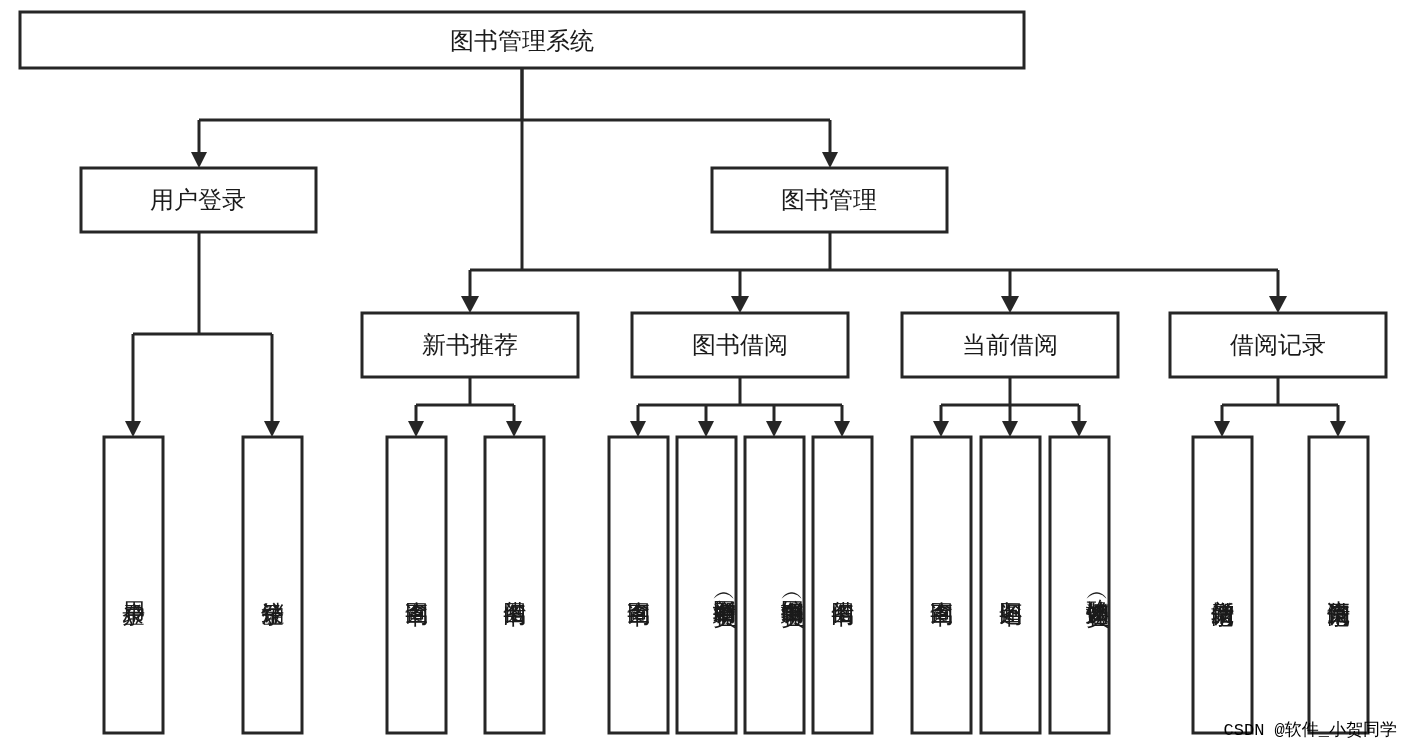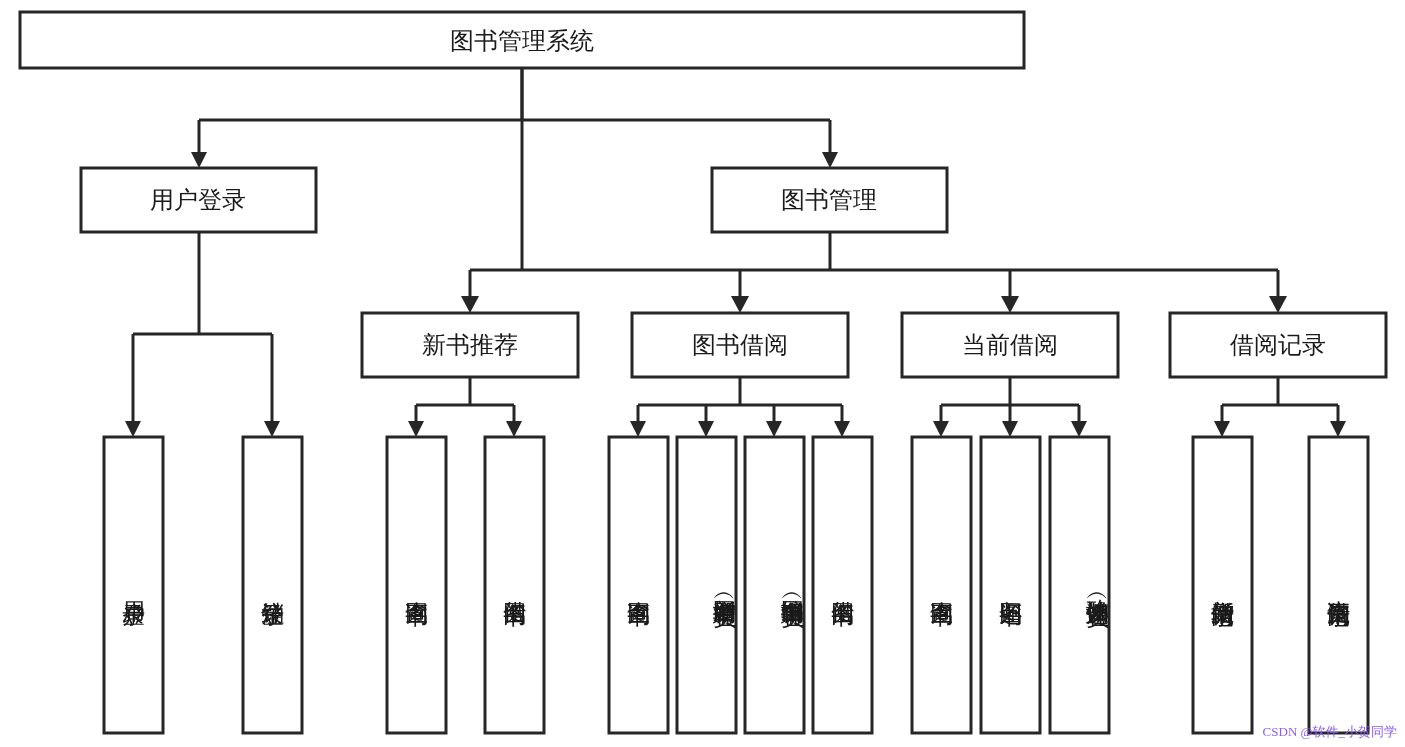--- a/index.html
+++ b/index.html
@@ -60,23 +60,23 @@
     line-height: 1.02;
     letter-spacing: 1px;
     color: #1a1a1a;
     white-space: nowrap;
     pointer-events: none;
   }
   .watermark {
     position: absolute;
     right: 8px;
     bottom: 6px;
-    font-family: Liberation Serif, serif;
-    font-size: 13px;
-    color: #8b5cf6;
+    font-family: Liberation Mono, monospace;
+    font-size: 17px;
+    color: #000000;
     white-space: nowrap;
   }
 </style>
 </head>
 <body>
 
 <div id="diagram-root">
 
   <svg id="flow" viewBox="0 0 1405 747">
 

